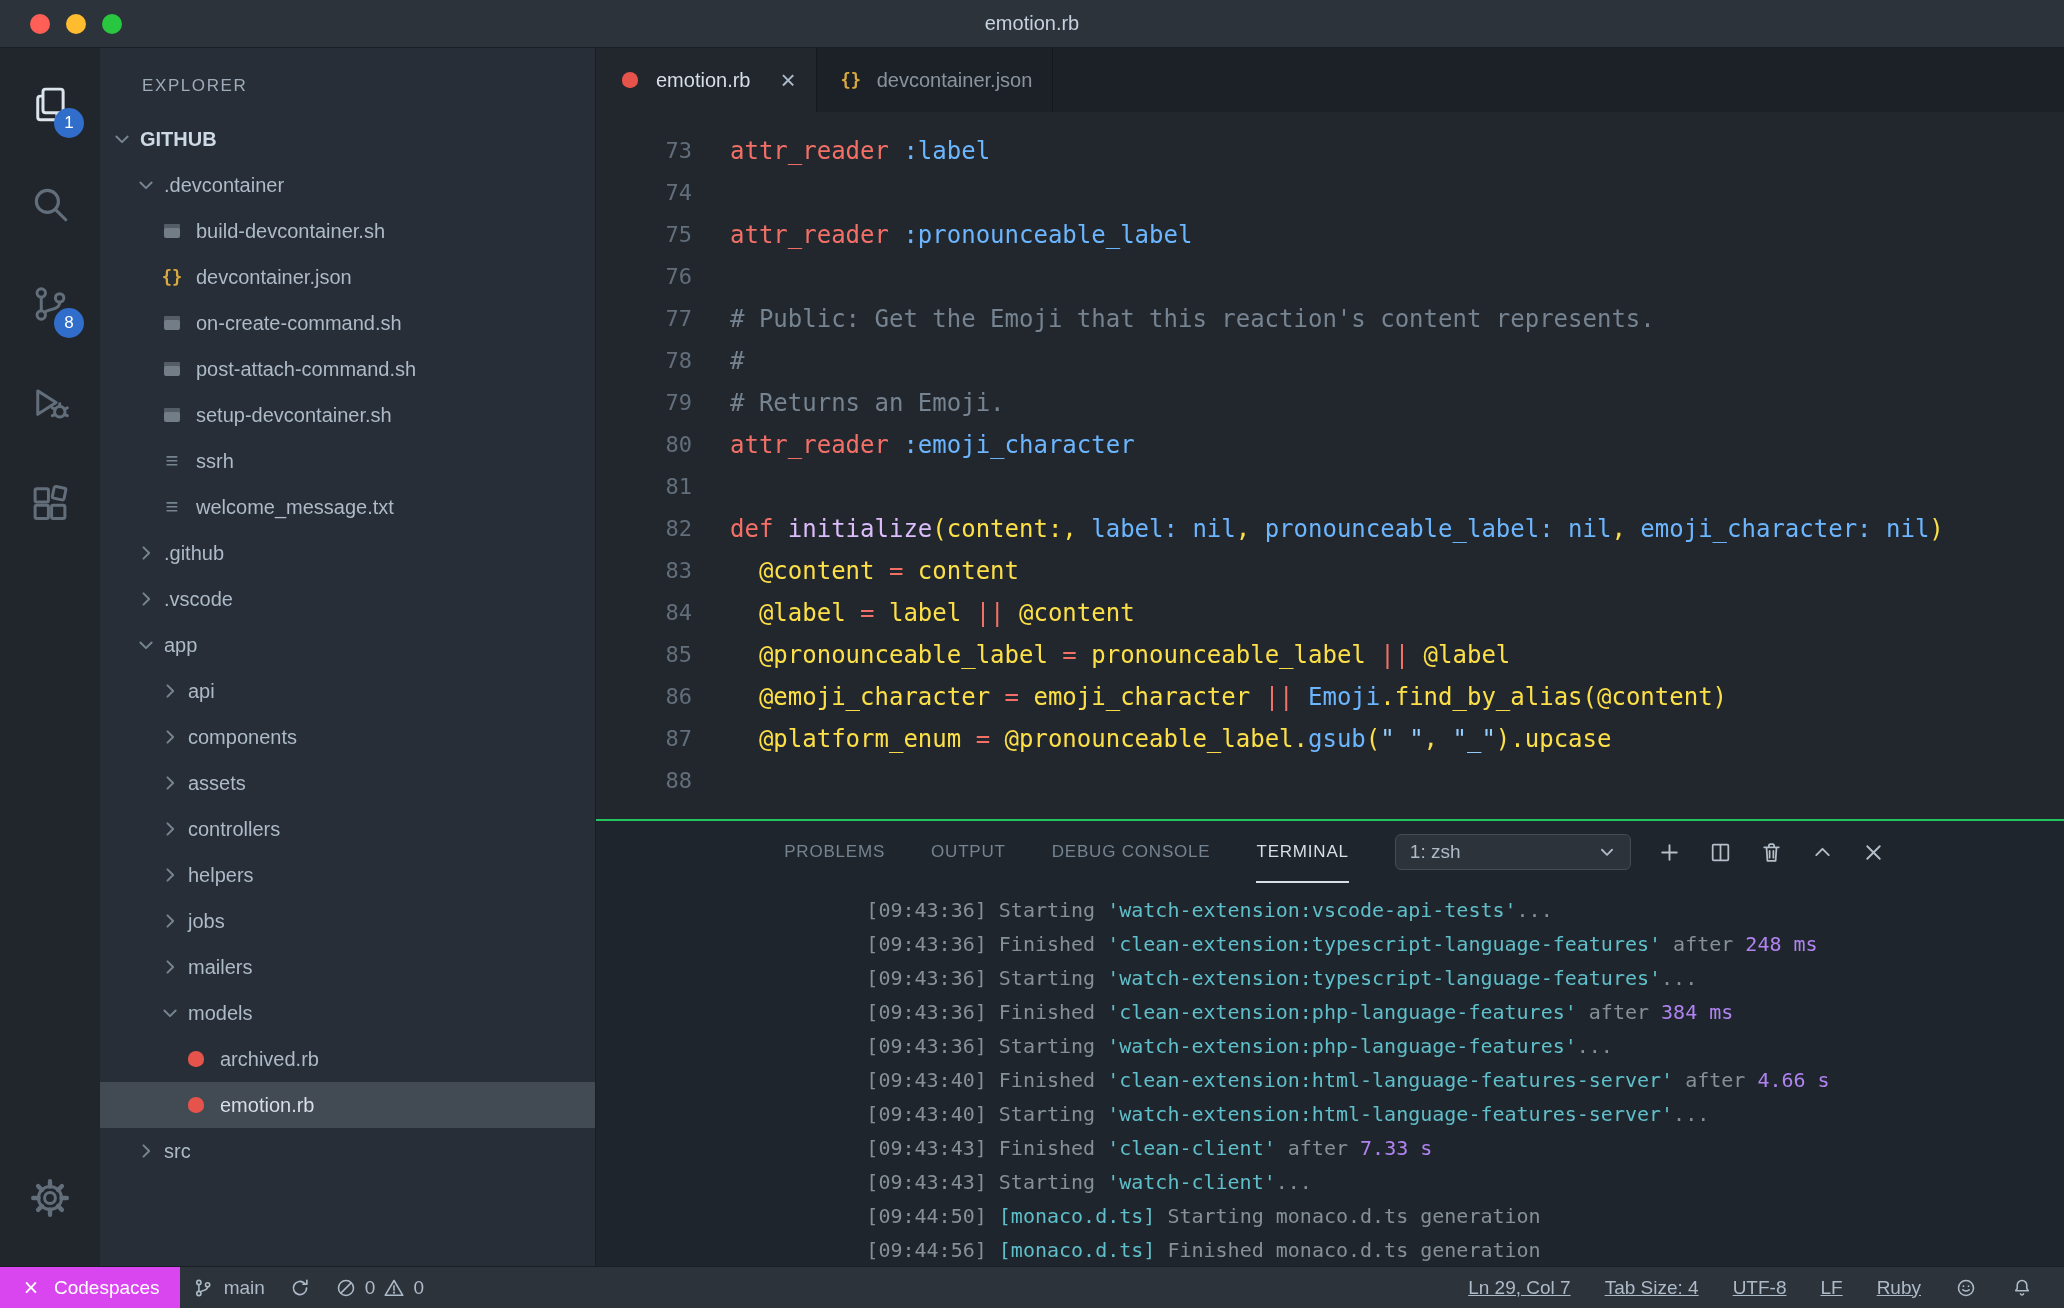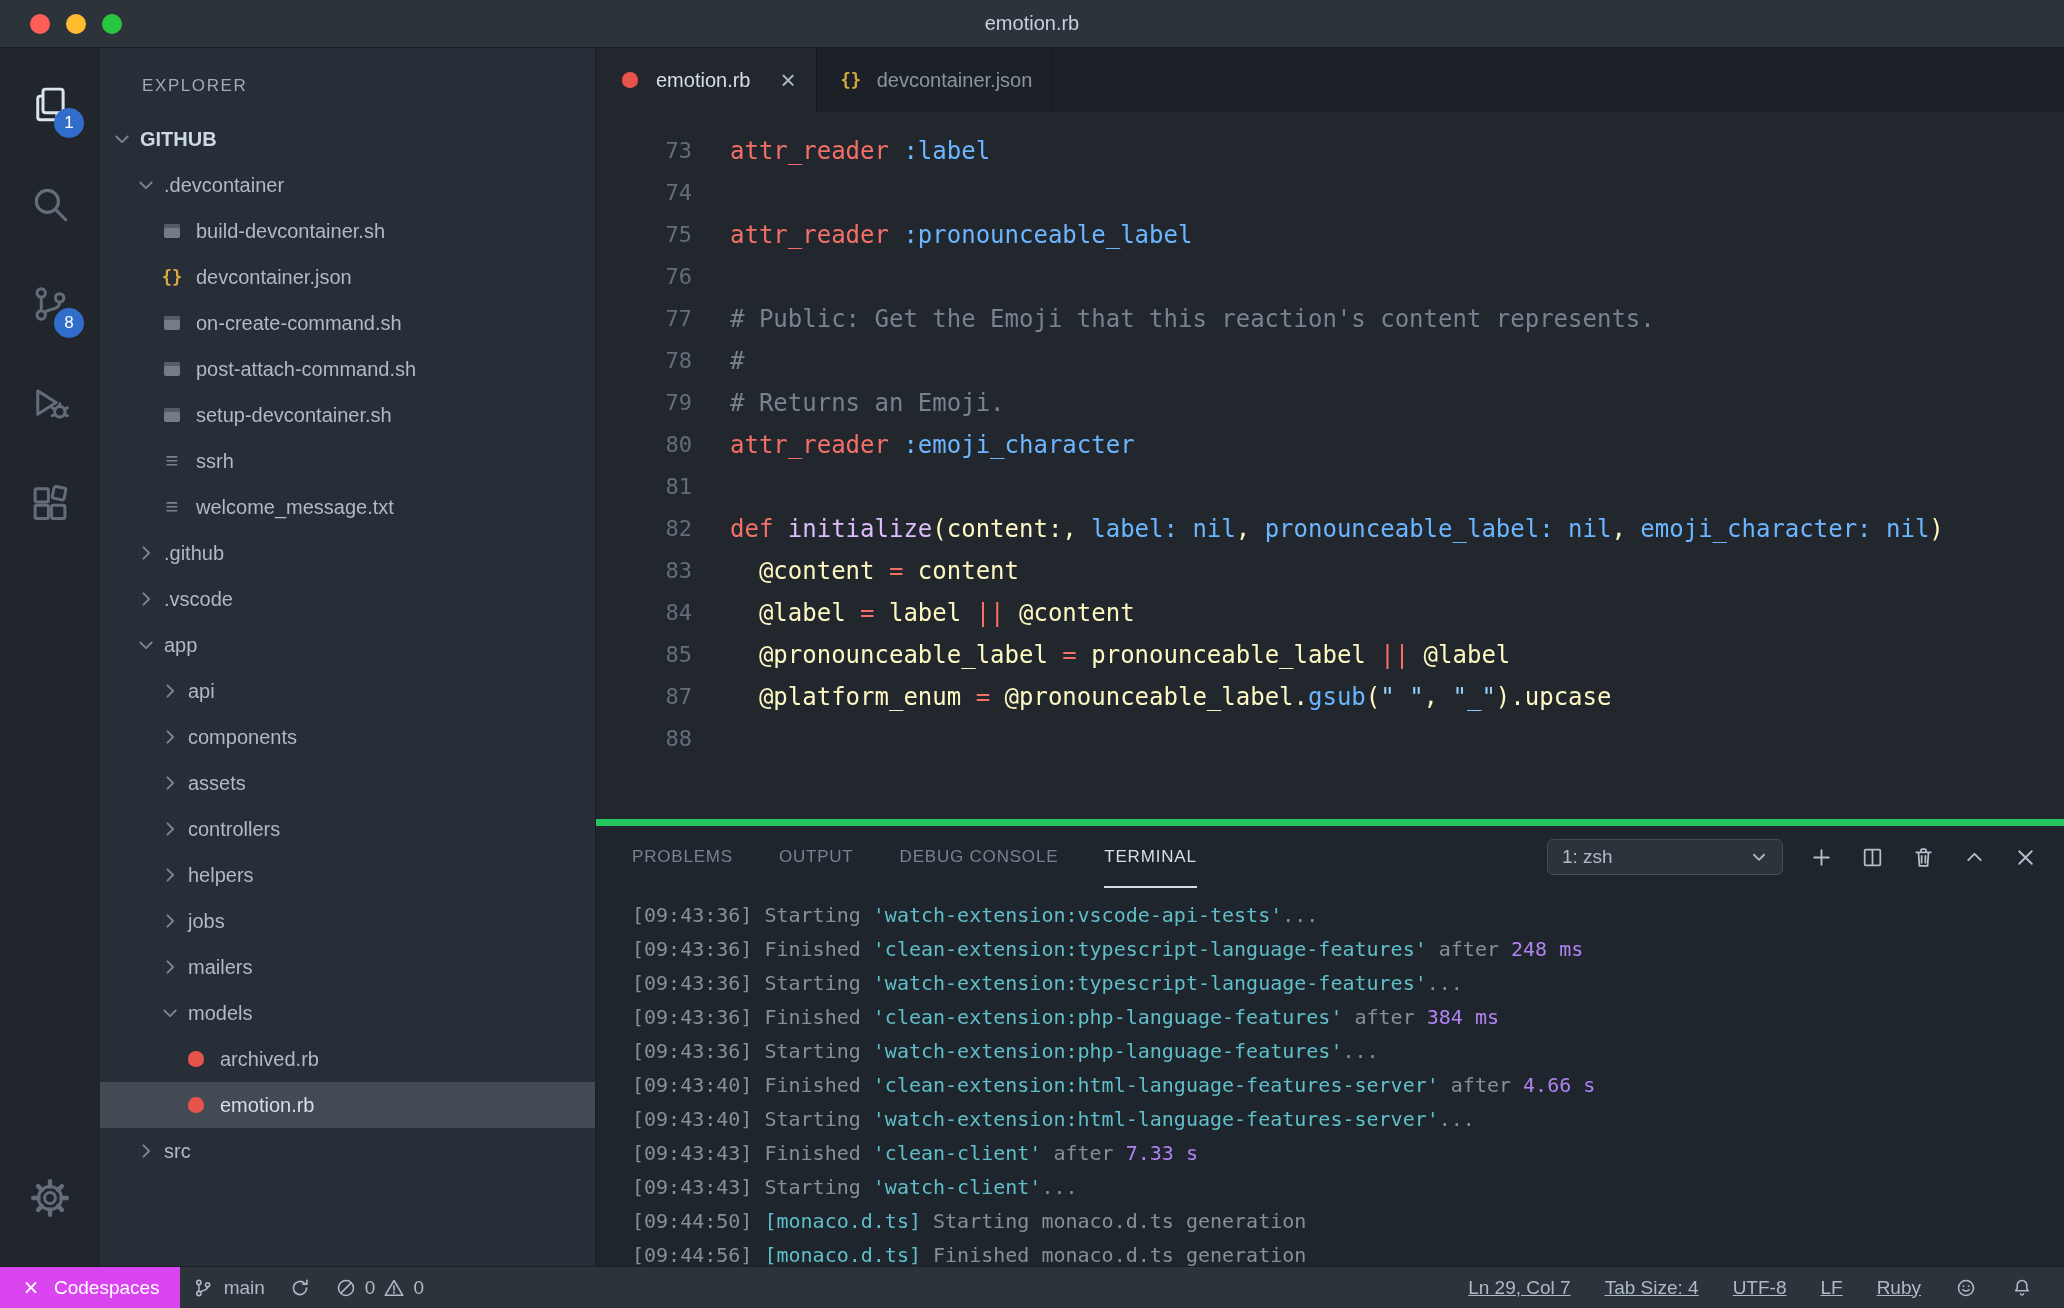--- a/index.html
+++ b/index.html
@@ -68,29 +68,29 @@
   .tab { display:flex; align-items:center; padding:0 20px 0 22px; border-right:1px solid #15191f; font-size:20px; gap:4px; }
   .tab .f-ico { margin-right:10px; }
   .tab.active { background:#22272e; color:#d7dee7; }
   .tab.inactive { background:#1c2128; color:#8b949e; }
   .tab-close { margin-left:26px; font-size:26px; color:#adbac7; line-height:1; }
 
   .code-area { flex:1; overflow:hidden; padding-top:18px; font-family:"DejaVu Sans Mono", monospace; font-size:24px; }
   .code-line { display:flex; height:42px; line-height:42px; white-space:pre; }
   .ln { width:96px; flex:none; text-align:right; color:#636e7b; font-size:22px; }
   .code-text { padding-left:38px; }
-  .tok-fg { color:#fef9c3; }
+  .tok-fg { color:#fde047; }
   .tok-red { color:#f47067; }
   .tok-blue { color:#6cb6ff; }
   .tok-purple { color:#dcbdfb; }
   .tok-comment { color:#768390; }
   .tok-string { color:#96d0ff; }
 
   
-  .panel { height:447px; flex:none; background:#1f252c; border-top:7px solid #22c55e; display:flex; flex-direction:column; }
+  .panel { height:447px; flex:none; background:#1f252c; border-top:2px solid #22c55e; display:flex; flex-direction:column;align-items:center; }
   .panel-header { height:62px; flex:none; display:flex; align-items:stretch; padding-left:36px; }
   .panel-tab { display:flex; align-items:center; margin-right:46px; font-size:17px; letter-spacing:0.8px; color:#768390; border-bottom:2px solid transparent; padding-top:2px; }
   .panel-tab.active { color:#d7dee7; border-bottom-color:#d7dee7; }
   .panel-actions { margin-left:auto; display:flex; align-items:center; gap:26px; padding-right:26px; }
   .term-dropdown {
     display:flex; align-items:center; justify-content:space-between; gap:16px;
     min-width:236px; height:36px; padding:0 14px;
     background:#2d333b; border:1px solid #444c56; border-radius:6px;
     font-size:19px; color:#adbac7;
   }
@@ -360,20 +360,21 @@
         <div class="code-line"><span class="ln">76</span><span class="code-text"></span></div>
         <div class="code-line"><span class="ln">77</span><span class="code-text"><span class="tok-comment"># Public: Get the Emoji that this reaction's content represents.</span></span></div>
         <div class="code-line"><span class="ln">78</span><span class="code-text"><span class="tok-comment">#</span></span></div>
         <div class="code-line"><span class="ln">79</span><span class="code-text"><span class="tok-comment"># Returns an Emoji.</span></span></div>
         <div class="code-line"><span class="ln">80</span><span class="code-text"><span class="tok-red">attr_reader </span><span class="tok-blue">:emoji_character</span></span></div>
         <div class="code-line"><span class="ln">81</span><span class="code-text"></span></div>
         <div class="code-line"><span class="ln">82</span><span class="code-text"><span class="tok-red">def </span><span class="tok-purple">initialize</span><span class="tok-fg">(content:, </span><span class="tok-blue">label: nil</span><span class="tok-fg">, </span><span class="tok-blue">pronounceable_label: nil</span><span class="tok-fg">, </span><span class="tok-blue">emoji_character: nil</span><span class="tok-fg">)</span></span></div>
         <div class="code-line"><span class="ln">83</span><span class="code-text"><span class="tok-fg">  @content </span><span class="tok-red">= </span><span class="tok-fg">content</span></span></div>
         <div class="code-line"><span class="ln">84</span><span class="code-text"><span class="tok-fg">  @label </span><span class="tok-red">= </span><span class="tok-fg">label </span><span class="tok-red">|| </span><span class="tok-fg">@content</span></span></div>
         <div class="code-line"><span class="ln">85</span><span class="code-text"><span class="tok-fg">  @pronounceable_label </span><span class="tok-red">= </span><span class="tok-fg">pronounceable_label </span><span class="tok-red">|| </span><span class="tok-fg">@label</span></span></div>
+        <div class="code-line"><span class="ln">86</span><span class="code-text"><span class="tok-fg">  @emoji_character </span><span class="tok-red">= </span><span class="tok-fg">emoji_character </span><span class="tok-red">|| </span><span class="tok-blue">Emoji</span><span class="tok-fg">.find_by_alias(@content)</span></span></div>
         <div class="code-line"><span class="ln">87</span><span class="code-text"><span class="tok-fg">  @platform_enum </span><span class="tok-red">= </span><span class="tok-fg">@pronounceable_label.</span><span class="tok-blue">gsub</span><span class="tok-fg">(</span><span class="tok-string">" "</span><span class="tok-fg">, </span><span class="tok-string">"_"</span><span class="tok-fg">).upcase</span></span></div>
         <div class="code-line"><span class="ln">88</span><span class="code-text"></span></div>
       </div>
 
     <div class="panel">
       <div class="panel-header">
 
         <div class="panel-tab">PROBLEMS</div>
           <div class="panel-tab">OUTPUT</div>
           <div class="panel-tab">DEBUG CONSOLE</div>

